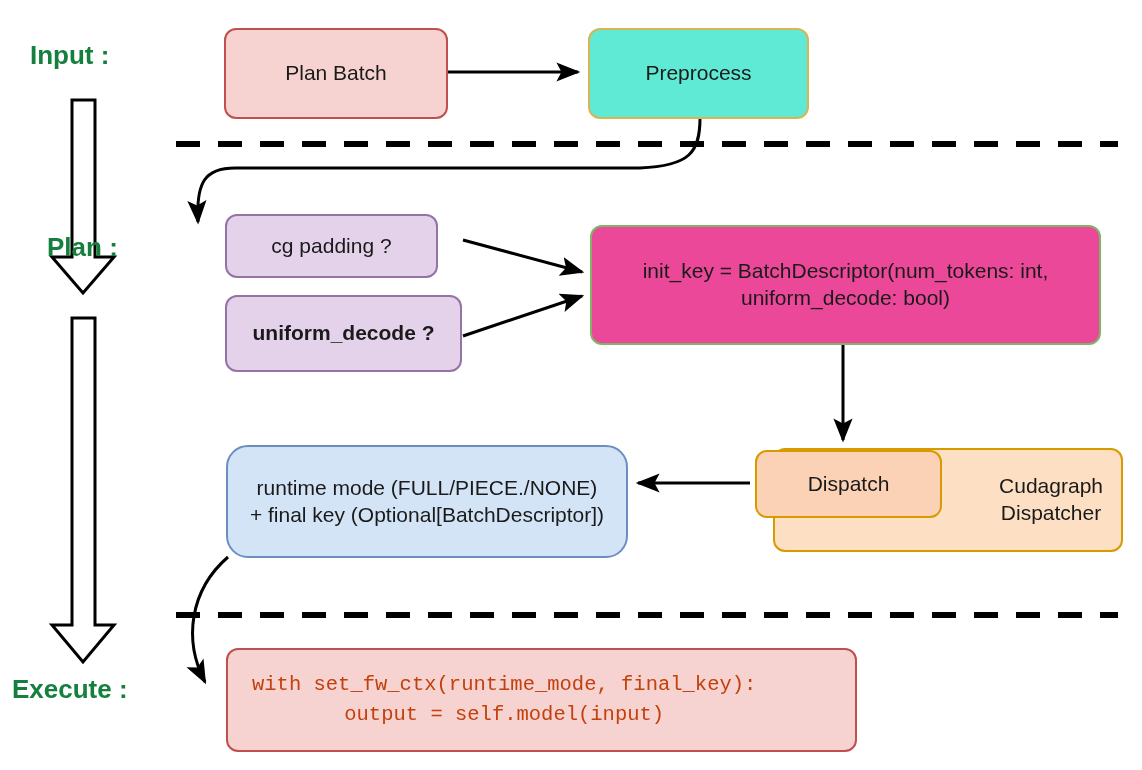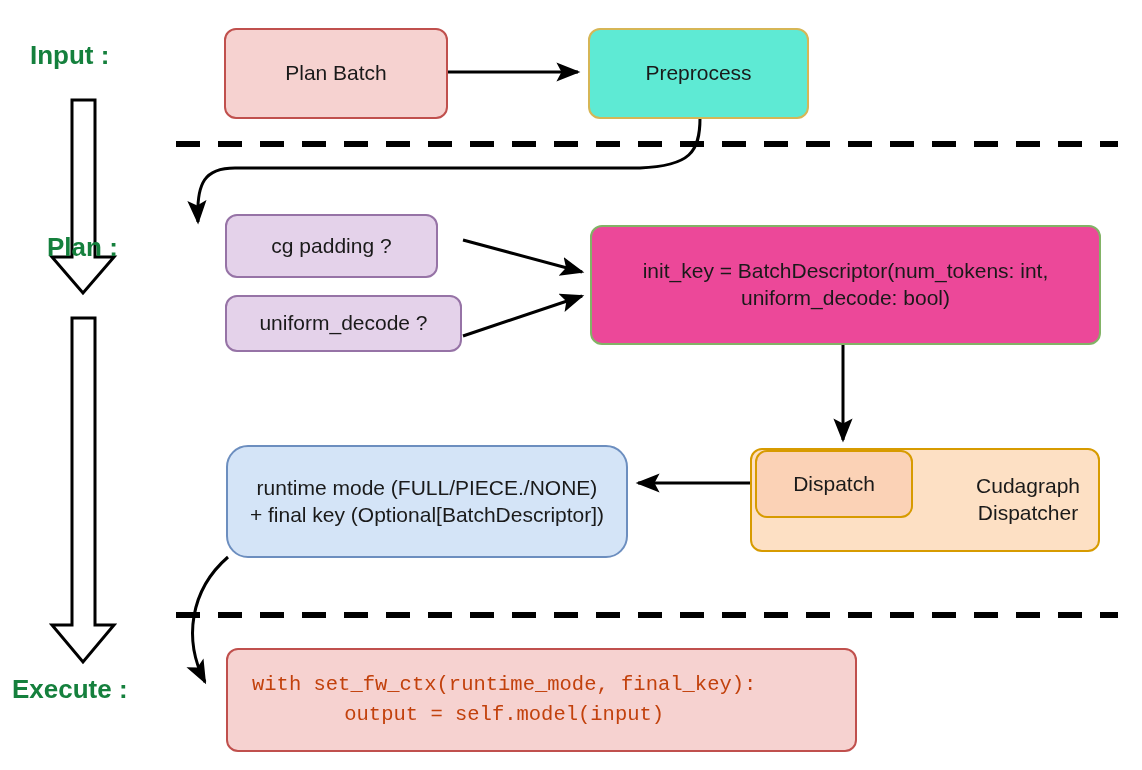--- a/index.html
+++ b/index.html
@@ -65,20 +65,21 @@
     background: #d4e4f7;
     border-color: #6c8ebf;
     border-radius: 22px;
   }
   .node-orange-outer {
     background: #fde0c4;
     border-color: #d79b00;
     align-items: center;
     justify-content: flex-end;
     padding-right: 18px;
+    margin-left: 23px;
   }
   .node-orange-inner {
     background: #fbd2b6;
     border-color: #d79b00;
   }
   .code-node {
     font-family: "Liberation Mono", monospace;
     font-size: 20.5px;
     color: #c2410c;
     justify-content: flex-start;
@@ -137,35 +138,35 @@
   </div>
 
   <div class="node node-yellow" style="left:588px; top:28px; width:221px; height:91px;">
     <span class="node-label">Preprocess</span>
   </div>
 
   <div class="node node-purple" style="left:225px; top:214px; width:213px; height:64px;justify-content:center;">
     <span class="node-label">cg padding ?</span>
   </div>
 
-  <div class="node node-purple" style="left:225px; top:295px; width:237px; height:57px;">
+  <div class="node node-purple" style="left:225px; top:295px; width:237px; height:77px;font-weight:bold;">
     <span class="node-label">uniform_decode ?</span>
   </div>
 
   <div class="node node-green" style="left:590px; top:225px; width:511px; height:120px;">
     <span class="node-label">init_key = BatchDescriptor(num_tokens: int,
 uniform_decode: bool)</span>
   </div>
 
   <div class="node node-orange-outer" style="left:750px; top:448px; width:350px; height:104px;">
     <span class="node-label">Cudagraph
 Dispatcher</span>
   </div>
 
-  <div class="node node-orange-inner" style="left:755px; top:450px; width:158px; height:68px;">
+  <div class="node node-orange-inner" style="left:755px; top:450px; width:187px; height:68px;">
     <span class="node-label">Dispatch</span>
   </div>
 
   <div class="node node-blue" style="left:226px; top:445px; width:402px; height:113px;">
     <span class="node-label">runtime mode (FULL/PIECE./NONE)
 + final key (Optional[BatchDescriptor])</span>
   </div>
 
   <div class="node node-pink code-node" style="left:226px; top:648px; width:631px; height:104px;">
     <span class="node-label">with set_fw_ctx(runtime_mode, final_key):

